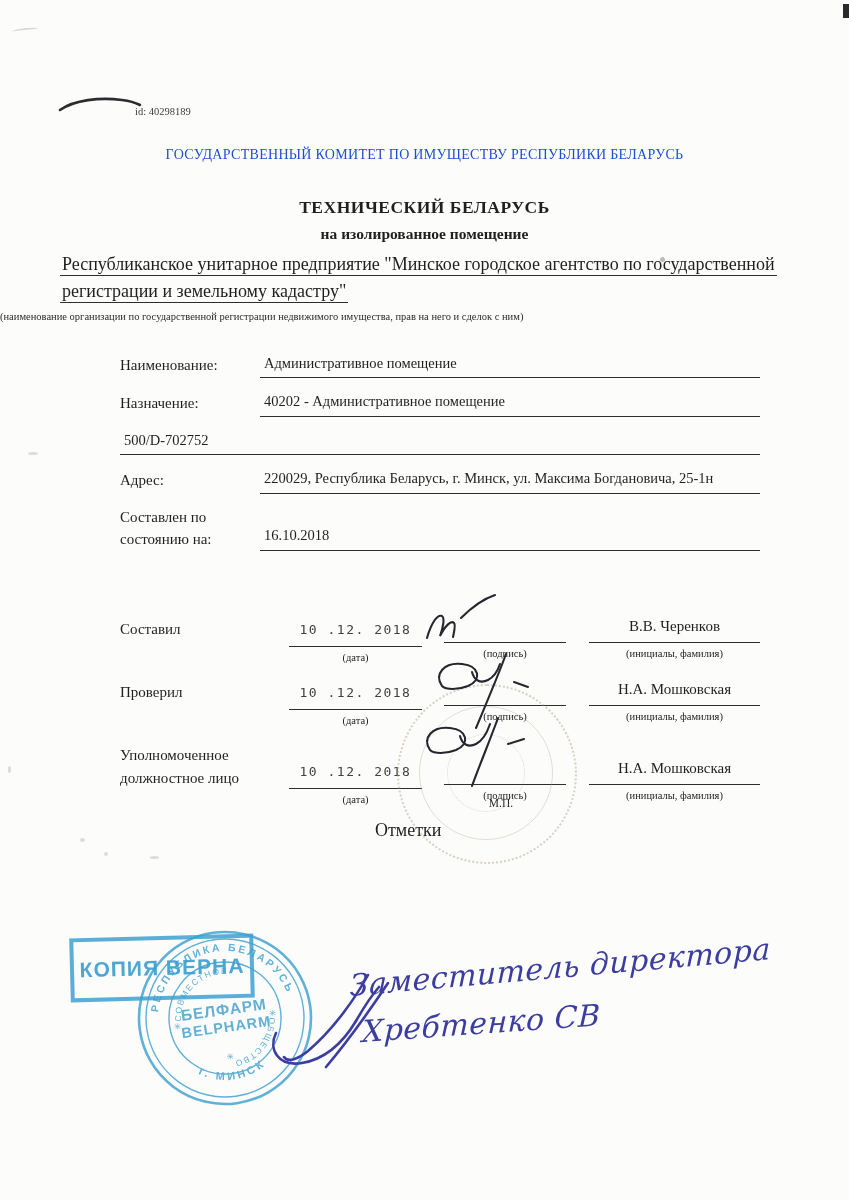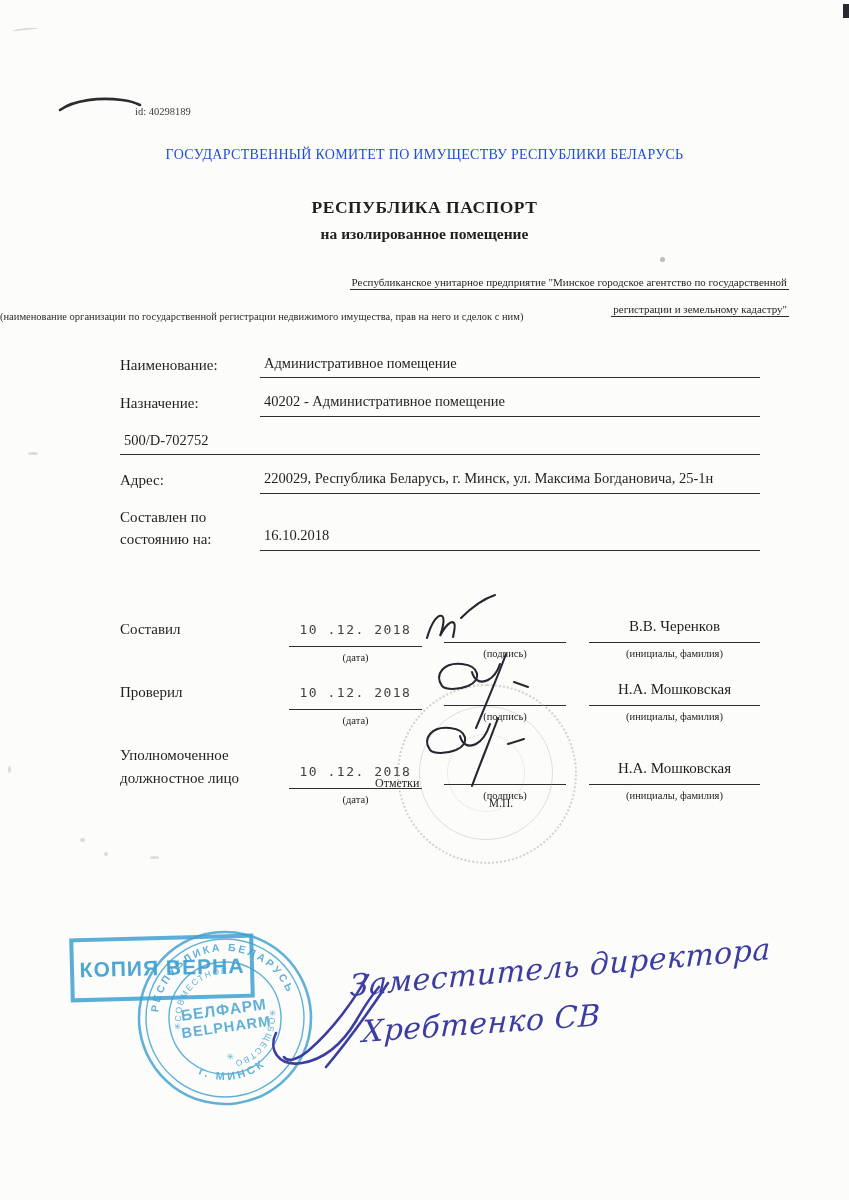--- a/index.html
+++ b/index.html
@@ -16,22 +16,22 @@
     border-top:2px solid #9a9a96; border-radius:50%; opacity:.35; transform:rotate(-6deg);}
   
   .doc-id{position:absolute; left:135px; top:106px; font-size:10.5px; color:#3c3c3c;
     font-family:"Liberation Serif", serif;}
   .committee{position:absolute; left:0; top:147px; width:849px; text-align:center;
     font-size:14px; letter-spacing:.3px; color:#1d4ed8;}
   .doc-title{position:absolute; left:0; top:197px; width:849px; text-align:center;
     font-size:17.5px; font-weight:bold; letter-spacing:.5px;}
   .doc-subtitle{position:absolute; left:0; top:225px; width:849px; text-align:center;
     font-size:15.5px; font-weight:bold;}
-  .org{position:absolute; left:60px; top:269px; width:729px; text-align:right;
-    font-size:11px; line-height:27px;}
+  .org{position:absolute; left:60px; top:251px; width:729px; text-align:left;
+    font-size:18px; line-height:27px;}
   .org .u{border-bottom:1.5px solid #2e2e2e; padding:0 2px 1px 2px;}
   .org-note{position:absolute; left:0; top:311px; width:849px; text-align:left;
     font-size:10.5px; color:#2b2b2b;}
   .org-speck{position:absolute; left:660px; top:257px; width:5px; height:5px;
     background:#9c8f80; border-radius:50%; opacity:.6;}
   
   .fields{position:absolute; left:120px; top:352px; width:640px;}
   .field-row{display:flex; align-items:center; margin-bottom:12px;}
   .f-label{width:132px; font-size:15px; line-height:1.5; padding-right:8px; flex-shrink:0;}
   .f-value{flex:1; align-self:flex-end; font-size:14.5px; line-height:1.55;
@@ -45,21 +45,21 @@
   .s-col.sign{width:122px; margin-right:23px; flex-shrink:0;}
   .s-col.name{flex:1;}
   .s-line{border-bottom:1.6px solid #2e2e2e; padding-bottom:3px; min-height:21px; font-size:15px;}
   .s-date{font-family:"DejaVu Sans Mono", monospace; font-size:13px; letter-spacing:1.5px;
     color:#414141; padding-top:4px;}
   .s-note{font-size:10.5px; margin-top:5px; color:#232323;}
   .sig-row.r3 .s-col{padding-top:16px;}
   .sig-row.r3 .s-role{padding-top:0;}
   .mp{position:absolute; left:440px; top:797px; width:122px; text-align:center;
     font-size:11.5px; color:#2a2a2a;}
-  .marks-title{position:absolute; left:375px; top:776px; font-size:12px;}
+  .marks-title{position:absolute; left:375px; top:820px; font-size:18px;}
   
   .faint-circle{position:absolute; border-radius:50%; border:2px dotted rgba(172,156,134,.45);}
   .fc1{left:397px; top:684px; width:176px; height:176px;}
   .fc2{left:419px; top:706px; width:132px; height:132px; border-style:solid; border-width:1.5px; border-color:rgba(172,156,134,.32);}
   .fc3{left:447px; top:734px; width:76px; height:76px; border-width:1px; border-color:rgba(172,156,134,.38);}
   
   .sig-svg{position:absolute;}
   .sig-svg path{fill:none; stroke:#26262e; stroke-width:2.1; stroke-linecap:round;}
   
   .copy-stamp{position:absolute; left:70px; top:936px; width:176px; height:56px;
@@ -87,21 +87,21 @@
   </svg>
   <div class="noise" style="left:28px; top:452px; width:10px; height:3px;"></div>
   <div class="noise" style="left:8px; top:766px; width:3px; height:7px;"></div>
   <div class="noise" style="left:80px; top:838px; width:5px; height:4px;"></div>
   <div class="noise" style="left:104px; top:852px; width:4px; height:4px;"></div>
   <div class="noise" style="left:150px; top:856px; width:9px; height:3px;"></div>
   <div class="org-speck"></div>
 
   <div class="doc-id">id: 40298189</div>
   <div class="committee">ГОСУДАРСТВЕННЫЙ КОМИТЕТ ПО ИМУЩЕСТВУ РЕСПУБЛИКИ БЕЛАРУСЬ</div>
-  <div class="doc-title">РЕСПУБЛИКА ПАСПОРТ</div>
+  <div class="doc-title">ТЕХНИЧЕСКИЙ БЕЛАРУСЬ</div>
   <div class="doc-subtitle">на изолированное помещение</div>
   <div class="org">
     <span class="u">Республиканское унитарное предприятие "Минское городское агентство по государственной</span><br>
     <span class="u">регистрации и земельному кадастру"</span>
   </div>
   <div class="org-note">(наименование организации по государственной регистрации недвижимого имущества, прав на него и сделок с ним)</div>
 
   <div class="fields">
     <div class="field-row">
       <div class="f-label">Наименование:</div>

